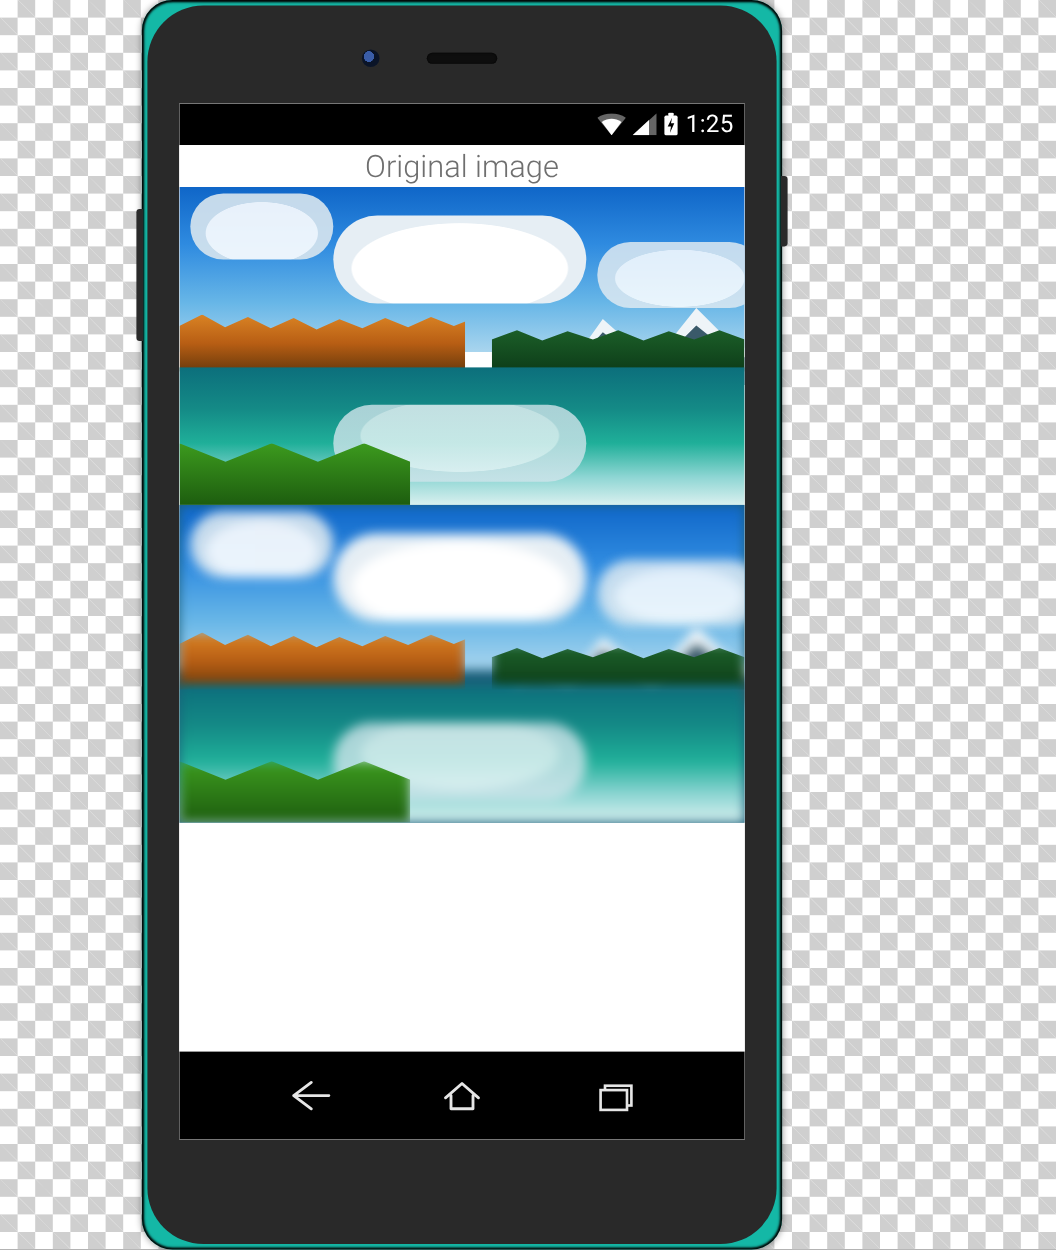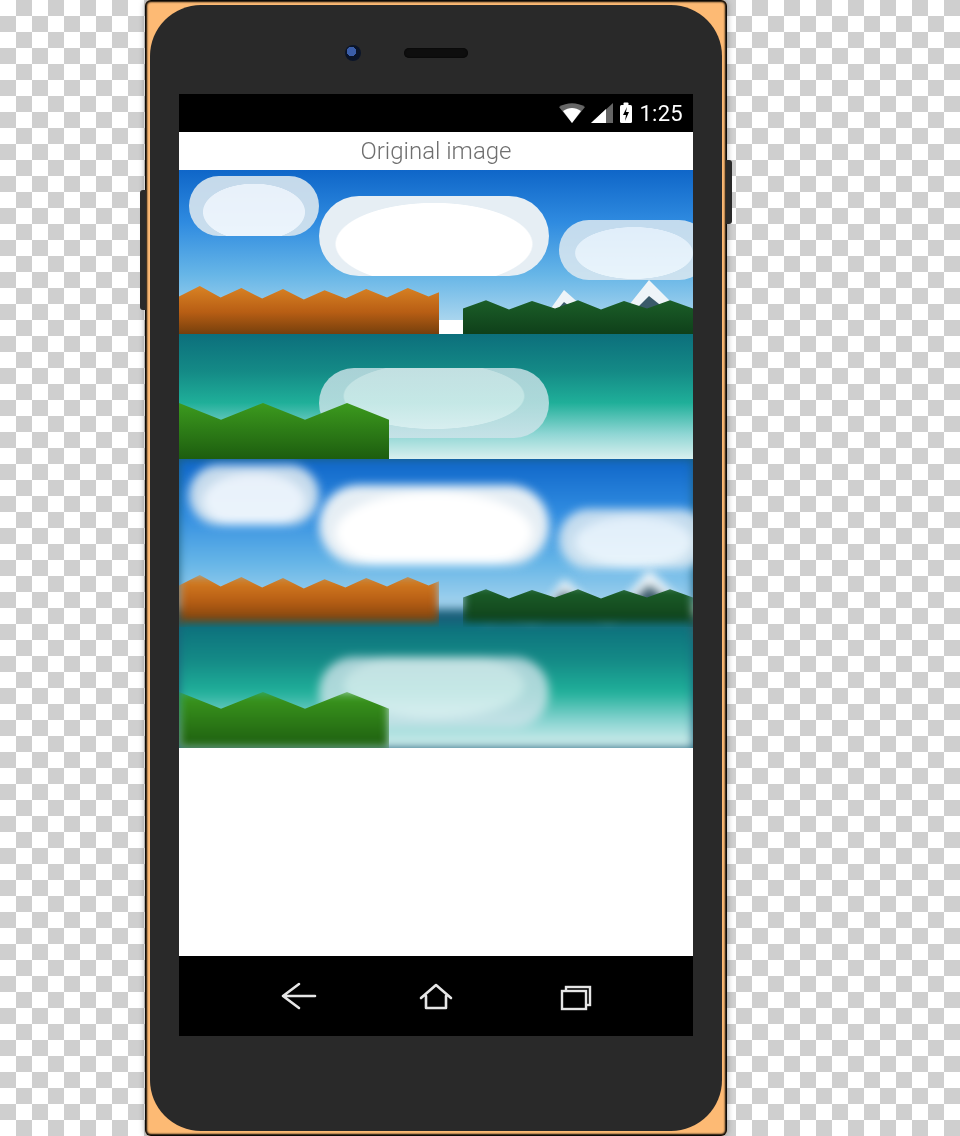--- a/index.html
+++ b/index.html
@@ -10,24 +10,24 @@
     linear-gradient(45deg,#cfcfcf 25%,transparent 25%,transparent 75%,#cfcfcf 75%,#cfcfcf),
     linear-gradient(45deg,#cfcfcf 25%,transparent 25%,transparent 75%,#cfcfcf 75%,#cfcfcf);
   background-size:32px 32px;
   background-position:0 0,16px 16px;
   background-color:#ffffff;
   font-family:Roboto,"Helvetica Neue",Arial,sans-serif;
 }
 
 
 .phone {
-  position:absolute; left:145px; top:0;
+  position:absolute; left:129px; top:0;
   width:582px; height:1136px;
-  background:#fdba74;
-  border-radius:6px;
+  background:#14b8a6;
+  border-radius:28px;
   box-shadow:inset 0 0 2px 2px #000,0 0 6px rgba(0,0,0,.35);
 }
 .phone:before { 
   content:""; position:absolute; inset:5px;
   border-radius:51px;
   background:#292929;
 }
 .speaker {
   position:absolute; top:48px; left:50%;
   width:64px; height:10px; margin-left:-32px;
@@ -60,21 +60,21 @@
   padding-right:10px; gap:6px;
   font-size:22px; font-weight:400; letter-spacing:.3px;
   font-family:Roboto,Arial,sans-serif;
 }
 .statusbar svg { display:block; }
 
 
 .app { background:#fff; }
 .caption {
   height:38px; display:flex; align-items:center; justify-content:center;
-  color:#6f6f6f; font-size:24px; font-weight:300;
+  color:#6f6f6f; font-size:28px; font-weight:300;
   background:#fff;
 }
 .pic-wrap { width:514px; height:289px; position:relative; overflow:hidden; }
 .blurred .sky, .blurred .lake, .blurred .trees-left,
 .blurred .trees-right, .blurred .mountains, .blurred .grass,
 .blurred .cloud { filter:blur(5px); }
 .blurred { background:#1b5f7a; } 
 
 .sky {
   position:absolute; inset:0; height:52%;

